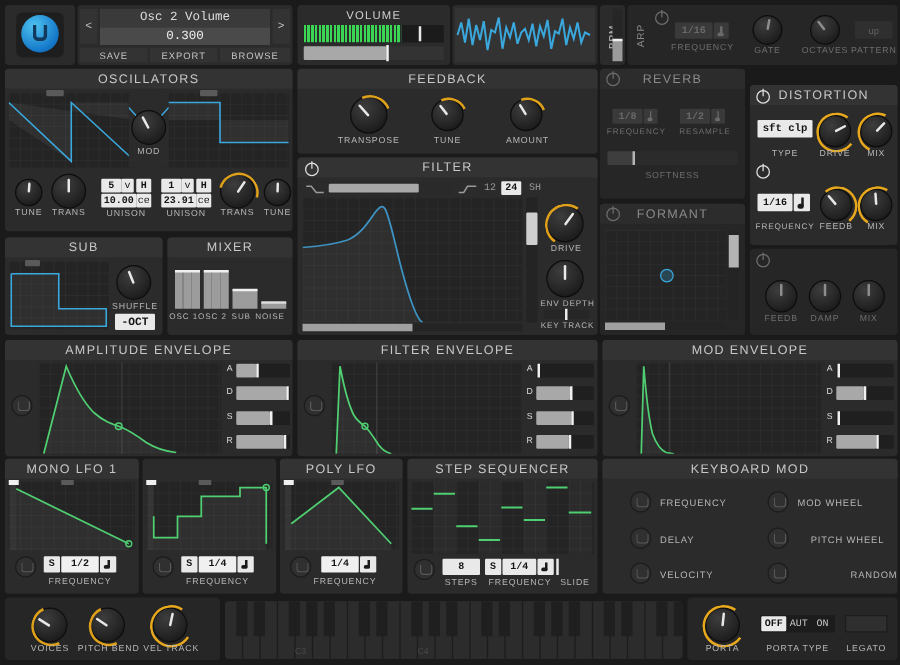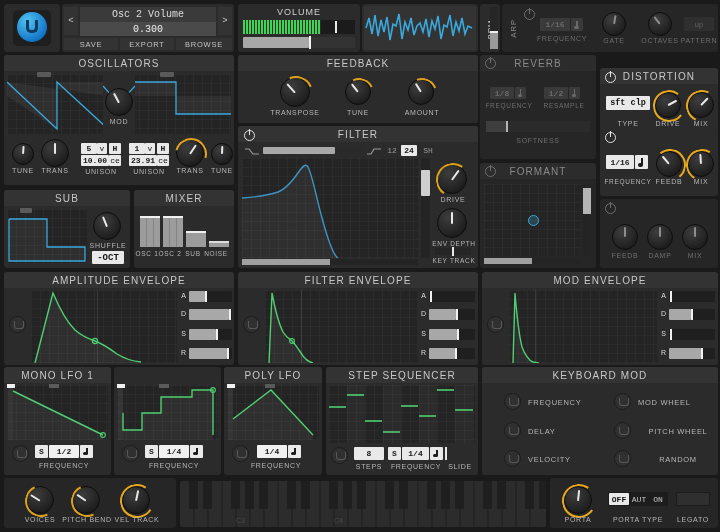--- a/index.html
+++ b/index.html
@@ -661,21 +661,21 @@
     <div class="lbl" style="position:absolute;left:156px;top:31px;width:80px;text-align:left;font-size:7.5px;">MOD WHEEL</div>
 
     <div class="modbtn" style="left:22px;top:55px;"></div>
     <div class="lbl" style="position:absolute;left:46px;top:60px;width:80px;text-align:left;font-size:7.5px;">DELAY</div>
     <div class="modbtn" style="left:132px;top:55px;"></div>
     <div class="lbl" style="position:absolute;left:156px;top:60px;width:80px;text-align:center;font-size:7.5px;">PITCH WHEEL</div>
 
     <div class="modbtn" style="left:22px;top:83px;"></div>
     <div class="lbl" style="position:absolute;left:46px;top:88px;width:80px;text-align:left;font-size:7.5px;">VELOCITY</div>
     <div class="modbtn" style="left:132px;top:83px;"></div>
-    <div class="lbl" style="position:absolute;left:156px;top:88px;width:80px;text-align:center;font-size:7.5px;">RANDOM</div>
+    <div class="lbl" style="position:absolute;left:156px;top:88px;width:80px;text-align:right;font-size:7.5px;">RANDOM</div>
   </div>
 
   <div class="panel" style="left:4px;top:478px;width:172px;height:50px;background:#262626;">
     <div class="knob" style="left:22px;top:8px;width:28px;height:28px;">
       <div class="arc" style="left:-2px;top:-2px;width:32px;height:32px;border-bottom-color:#e0a11a;border-left-color:#e0a11a;transform:rotate(20deg);"></div>
       <div class="pt" style="transform:rotate(-58deg);"></div>
       </div>
     <div class="lbl" style="position:absolute;left:16px;top:38px;width:40px;">VOICES</div>
 
     <div class="knob" style="left:68px;top:8px;width:28px;height:28px;">

